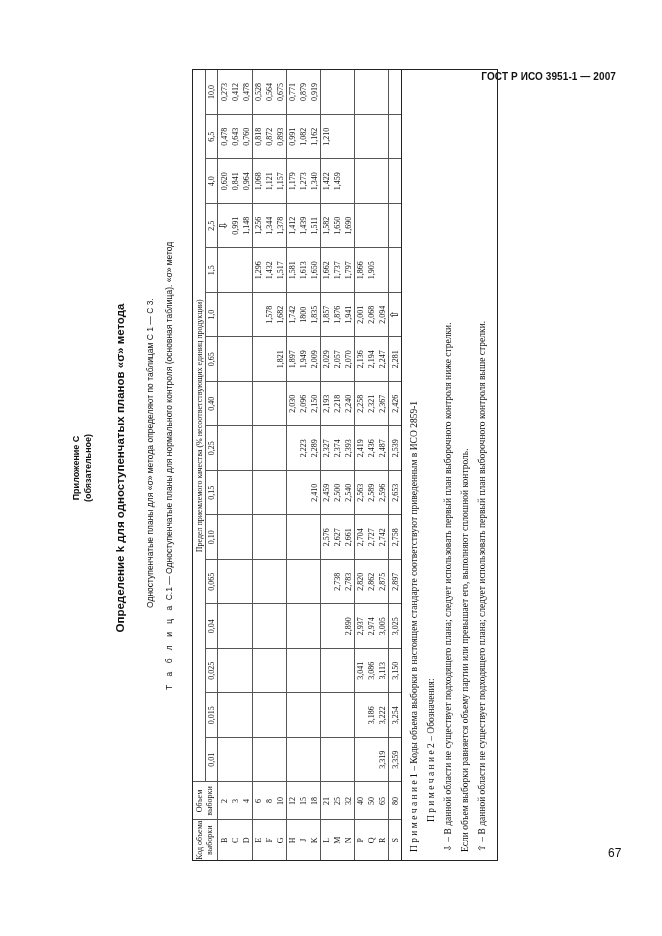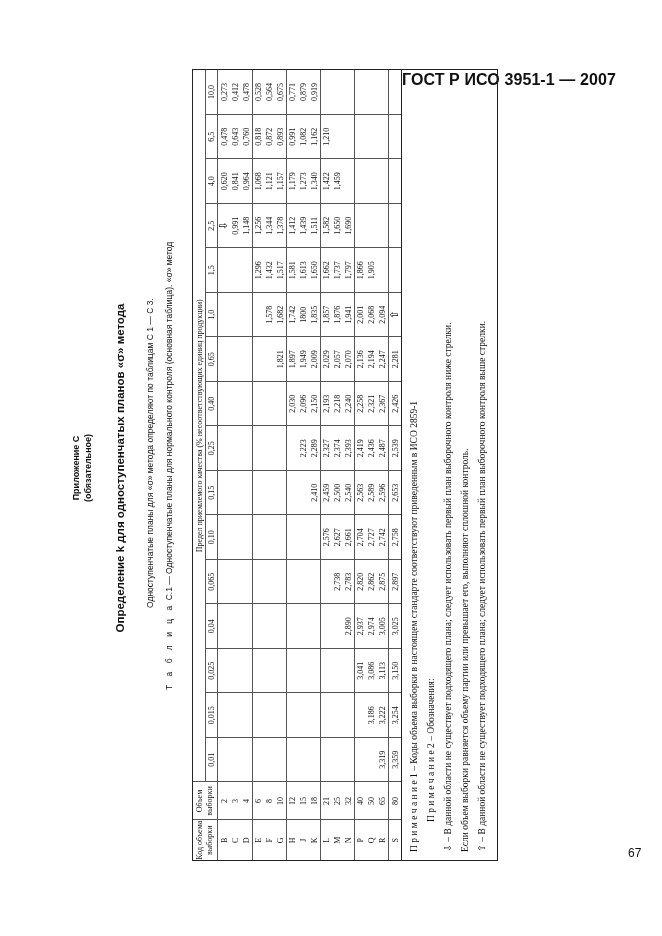--- a/index.html
+++ b/index.html
@@ -1,18 +1,18 @@
 <!DOCTYPE html>
 <html><head>
 <meta charset="utf-8">
 <style>
   html,body{margin:0;padding:0;background:#fff;}
   body{width:662px;height:936px;position:relative;overflow:hidden;font-family:"Liberation Sans",sans-serif;color:#111;}
-  .hdr{position:absolute;top:71px;right:46px;font-weight:bold;font-size:16px;letter-spacing:0.1px;}
-  .pagenum{position:absolute;top:846px;left:608px;font-size:12px;margin-left:20px;}
+  .hdr{position:absolute;top:71px;right:46px;font-weight:bold;font-size:10px;letter-spacing:0.1px;}
+  .pagenum{position:absolute;top:846px;left:608px;font-size:12px;}
   
   .rot{position:absolute;left:0;top:0;width:936px;height:662px;transform-origin:0 0;transform:translate(0px,936px) rotate(-90deg);}
   .rot-inner{position:absolute;left:0;top:0;width:936px;height:662px;}
   .appx{position:absolute;top:70px;left:0;width:936px;text-align:center;font-size:9px;font-weight:bold;line-height:12px;}
   .appx div{white-space:nowrap;}
   .title{position:absolute;top:114px;left:0;width:936px;text-align:center;font-size:11.5px;font-weight:bold;}
   .para{position:absolute;top:145px;left:328px;font-size:8.5px;white-space:nowrap;}
   .cap{position:absolute;top:164px;left:246px;font-size:8.5px;white-space:nowrap;}
   .cap .spaced{letter-spacing:3px;}
   .tbl{position:absolute;left:75px;top:192px;width:790px;border:1.5px solid #222;font-family:"Liberation Serif",serif;font-size:8px;}

